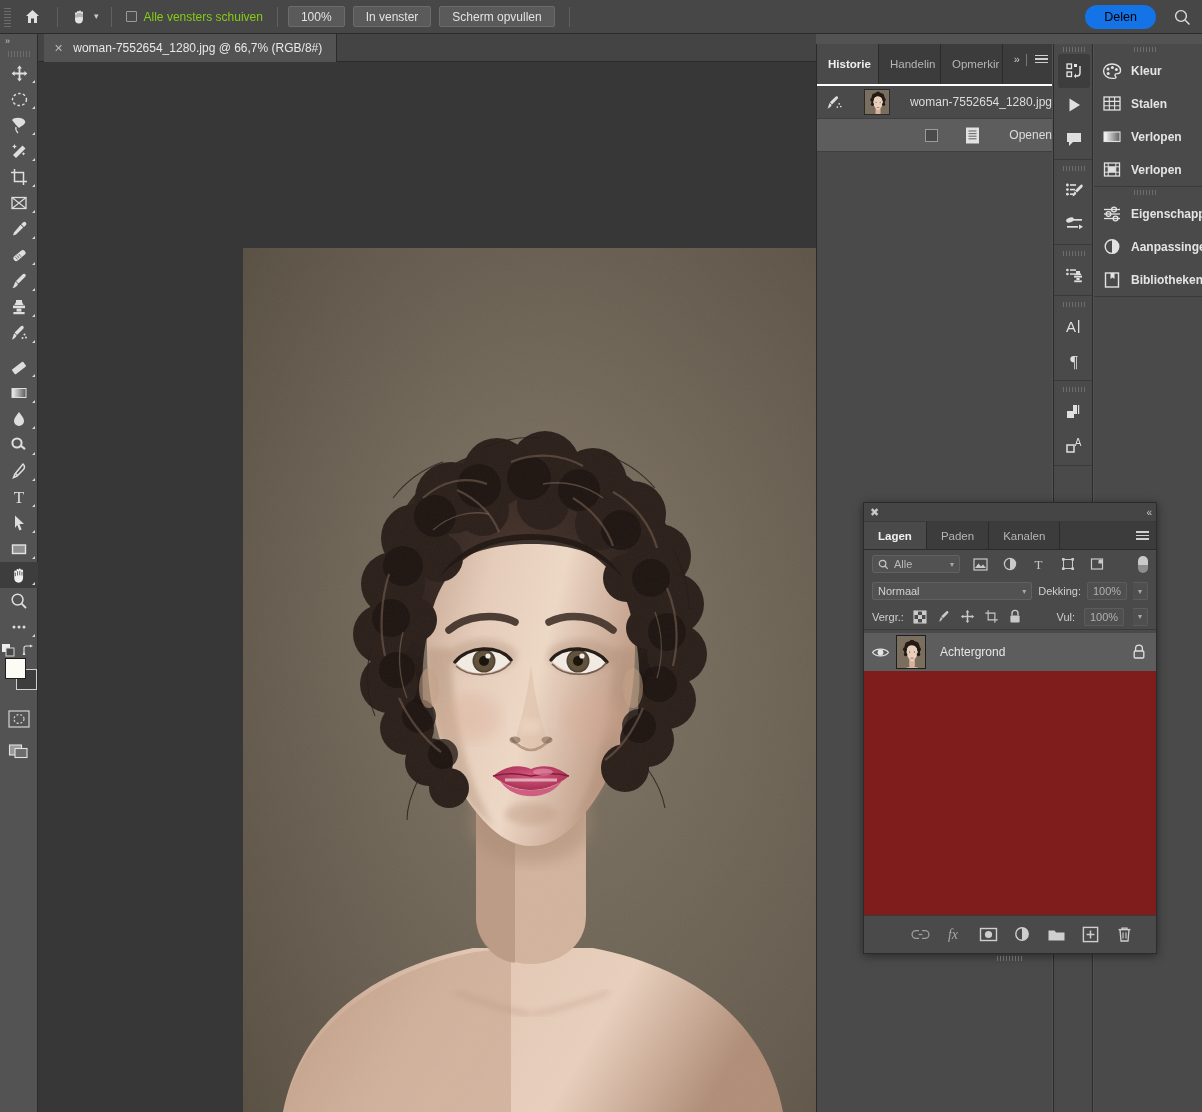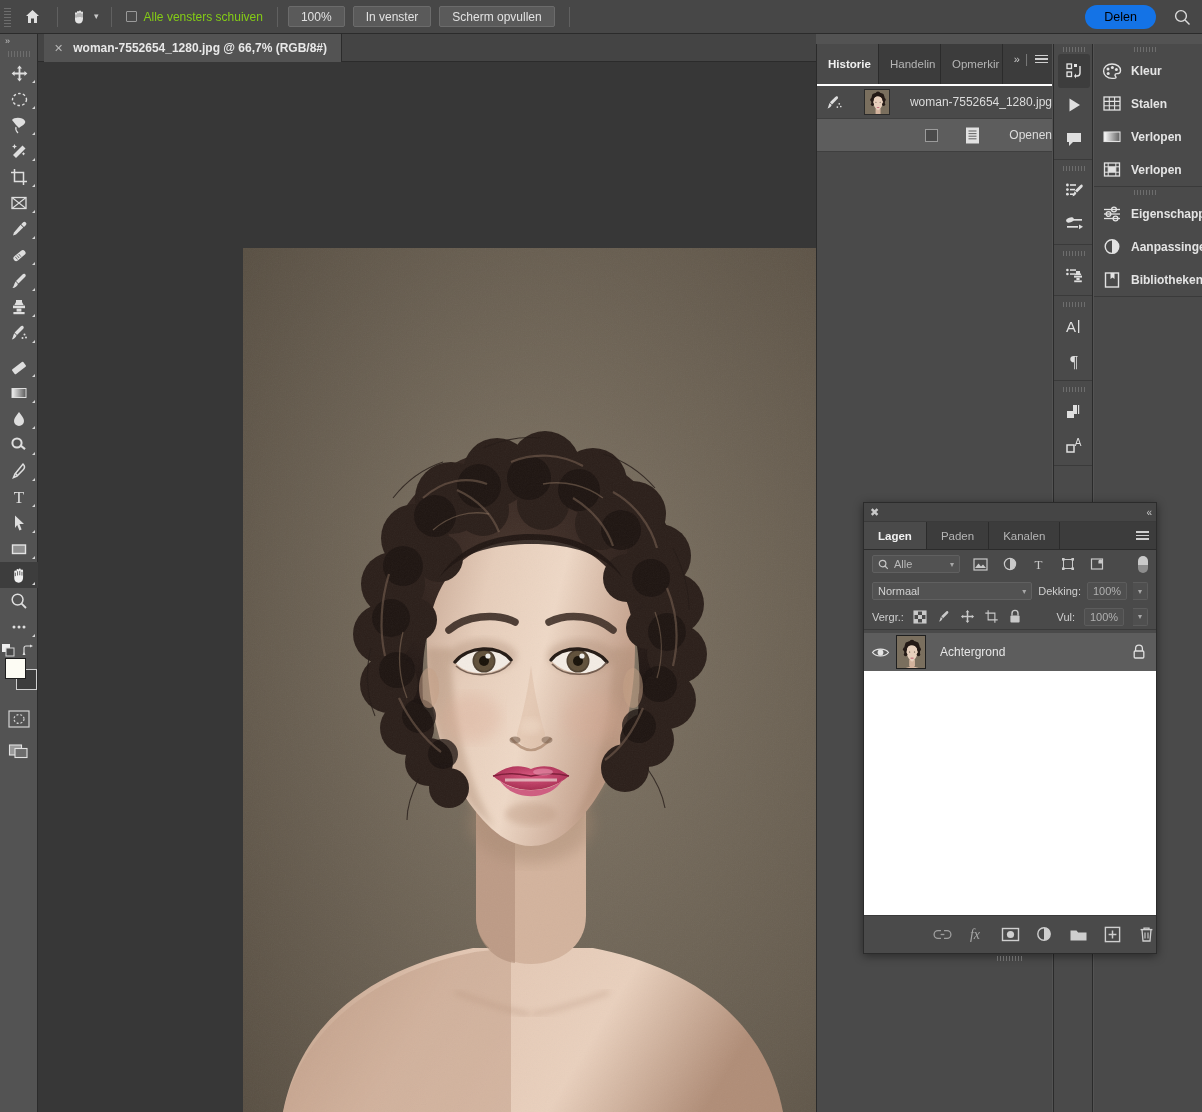--- a/index.html
+++ b/index.html
@@ -84,21 +84,21 @@
   #tabbar {
     position: absolute; left: 38px; top: 34px; width: 778px; height: 28px;
     background: #444444; border-bottom: 1px solid #2b2b2b;
   }
   .doc-tab {
     position: absolute; left: 6px; top: 0; height: 28px; background: #535353;
     display: flex; align-items: center; gap: 10px; padding: 0 14px 0 10px;
     border-right: 1px solid #2b2b2b;
   }
   .doc-tab .x { color: #b8b8b8; font-size: 11px; }
-  .doc-tab .ttl { color: #e8e8e8; font-size: 12px; font-weight: bold; white-space: nowrap; }
+  .doc-tab .ttl { color: #e8e8e8; font-size: 12px; font-weight: normal; white-space: nowrap; }
 
   
   #canvas-area {
     position: absolute; left: 38px; top: 62px; width: 778px; height: 1050px;
     background: #373737; overflow: hidden;
   }
   #artboard {
     position: absolute; left: 205px; top: 186px; width: 573px; height: 864px;
     overflow: hidden; background: #6b6154;
   }
@@ -218,37 +218,37 @@
     width: 40px; height: 18px; background: #4f4f4f; border: 1px solid #5c5c5c; border-radius: 2px;
     display: flex; align-items: center; justify-content: center; color: #b0b0b0; font-size: 11px;
   }
   .num-chev {
     width: 15px; height: 18px; background: #4f4f4f; border: 1px solid #5c5c5c; border-left: none;
     border-radius: 0 2px 2px 0; display: flex; align-items: center; justify-content: center;
     color: #a8a8a8; font-size: 8px;
   }
   .lp-lock { height: 26px; display: flex; align-items: center; gap: 9px; padding: 0 8px; border-bottom: 1px solid #3a3a3a; }
 
-  .layer-list { position: absolute; left:0; right:0; top: 130px; bottom: 38px; background: #ffffff; }
+  .layer-list { position: absolute; left:0; right:0; top: 130px; bottom: 38px; background: #7f1d1d; }
   .layer-row {
     height: 38px; display: flex; align-items: center; gap: 0px;
     background: #5d5d5d; margin: 0; padding-right: 10px;
   }
   .eye-cell { width: 32px; display: flex; align-items: center; justify-content: center; }
   .layer-thumb {
     width: 30px; height: 34px; border: 1px solid #1f1f1f; overflow: hidden; position: relative;
     background: #6b6154; flex: none;
   }
   .layer-name { color: #e6e6e6; font-size: 12px; margin-left: 14px; }
   .layer-lock { margin-left: auto; }
 
   .lp-bottom {
     position: absolute; left: 0; right: 0; bottom: 0; height: 38px; background: #4a4a4a;
     border-top: 1px solid #3a3a3a; display: flex; align-items: center;
-    justify-content: flex-end; gap: 14px; 
+    justify-content: flex-end; gap: 14px; padding-right: 22px;
   }
   .lp-bottom .bi { display: flex; align-items: center; justify-content: center; width: 20px; height: 20px; }
   .lp-footgrip {
     position: absolute; left: 0; right: 0; bottom: -9px; height: 8px;
     background-image: repeating-linear-gradient(to right, #6d6d6d 0 1px, transparent 1px 3px);
     background-size: 26px 5px; background-repeat: no-repeat; background-position: center 2px;
   }
   svg { display: block; }
 </style>
 </head>

